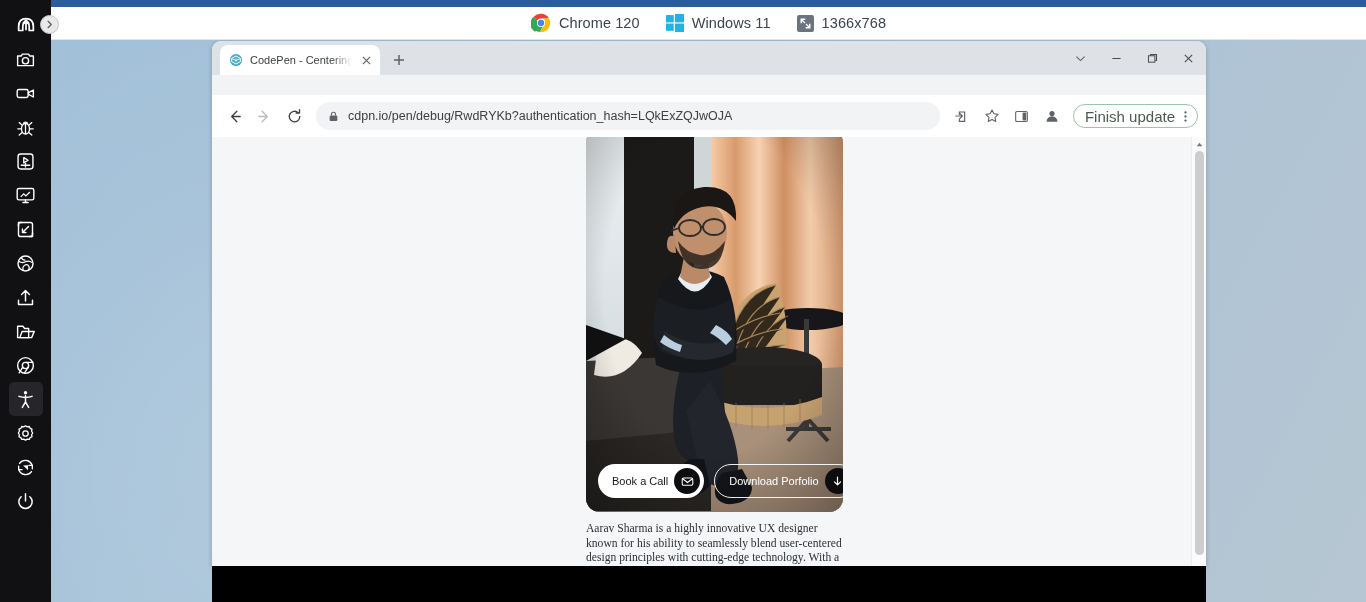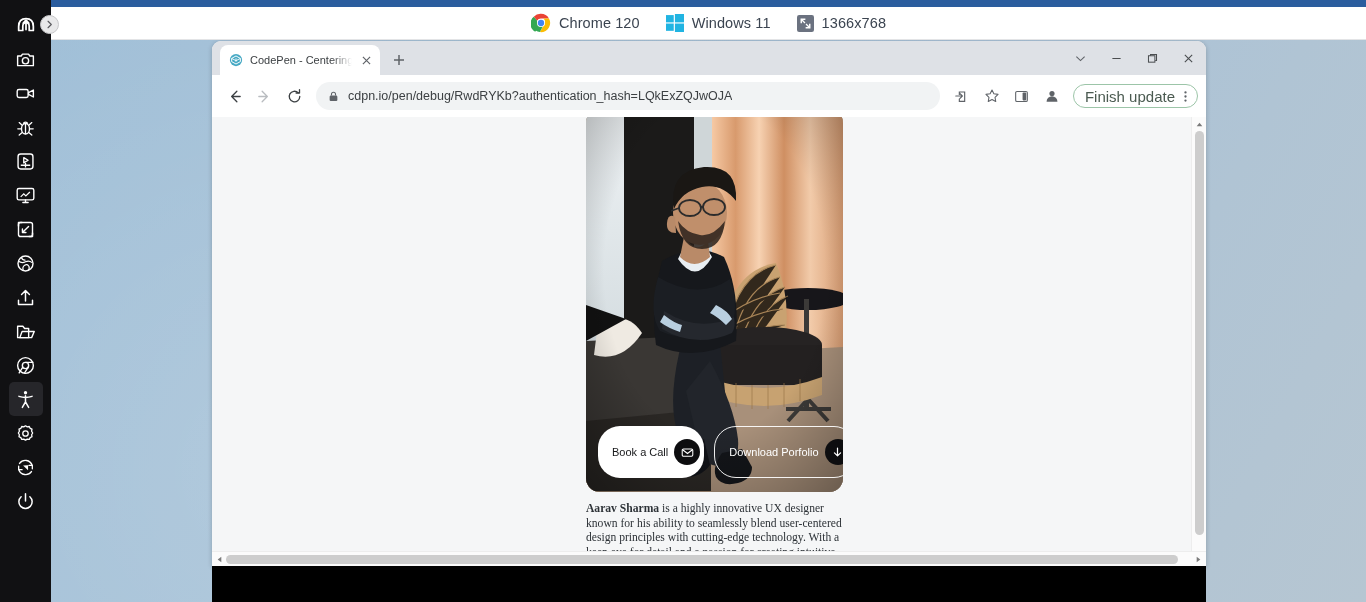--- a/index.html
+++ b/index.html
@@ -104,21 +104,21 @@
     display:flex; align-items:center;
   }
   .winctl-btn {
     width:36px; height:34px; display:flex; align-items:center; justify-content:center;
     cursor:pointer;
   }
 
   
   .toolbar {
     height:42px; background:#ffffff;
-    display:flex; align-items:center; padding:0 8px; gap:2px;
+    display:flex; align-items:center; padding:0 8px; gap:2px;margin-top:20px;
   }
   .tb-btn {
     width:28px; height:28px; border-radius:50%;
     display:flex; align-items:center; justify-content:center; cursor:pointer;
   }
   .omnibox {
     flex:1; height:28px; margin:0 6px; background:#f1f3f4;
     border-radius:15px; display:flex; align-items:center;
     padding:0 12px; gap:9px; cursor:text;
   }
@@ -142,37 +142,37 @@
     border-radius:14px; overflow:hidden;
     background:#1d1b1a;
   }
   .hero-photo { position:absolute; inset:0; }
   .hero-actions {
     position:absolute; left:12px; right:12px; bottom:14px;
     display:flex; align-items:center; gap:10px;
   }
   .btn-pill {
     display:flex; align-items:center; gap:6px;
-    border-radius:22px; height:52px; padding:0 4px 0 14px;
+    border-radius:22px; height:34px; padding:0 4px 0 14px;
     cursor:pointer; white-space:nowrap;
   }
   .btn-pill.solid { background:#ffffff; }
   .btn-pill.solid .lbl { color:#17181a; font-size:11px; }
   .btn-pill.ghost { border:1.4px solid rgba(255,255,255,.92); padding:0 4px 0 14px;text-align:center; }
   .btn-pill.ghost .lbl { color:#ffffff; font-size:11px; }
   .btn-dot {
     width:26px; height:26px; border-radius:50%; background:#0d0d0f;
     display:flex; align-items:center; justify-content:center; flex:0 0 26px;
   }
   .bio {
     position:absolute; left:374px; top:385px; width:257px;
     font-size:11.6px; line-height:14.6px; color:#2c3136;
     font-family:"Liberation Serif", serif;
   }
-  .bio b { font-weight:bold; }
+  .bio b { font-weight:normal; }
 
   
   .vscroll {
     position:absolute; right:0; top:0; width:15px; height:449px;
     background:#fbfbfb; border-left:1px solid #ededed;
   }
   .vthumb {
     position:absolute; left:3px; top:14px; width:9px; height:404px;
     background:#cdcdcd; border-radius:5px;
   }

